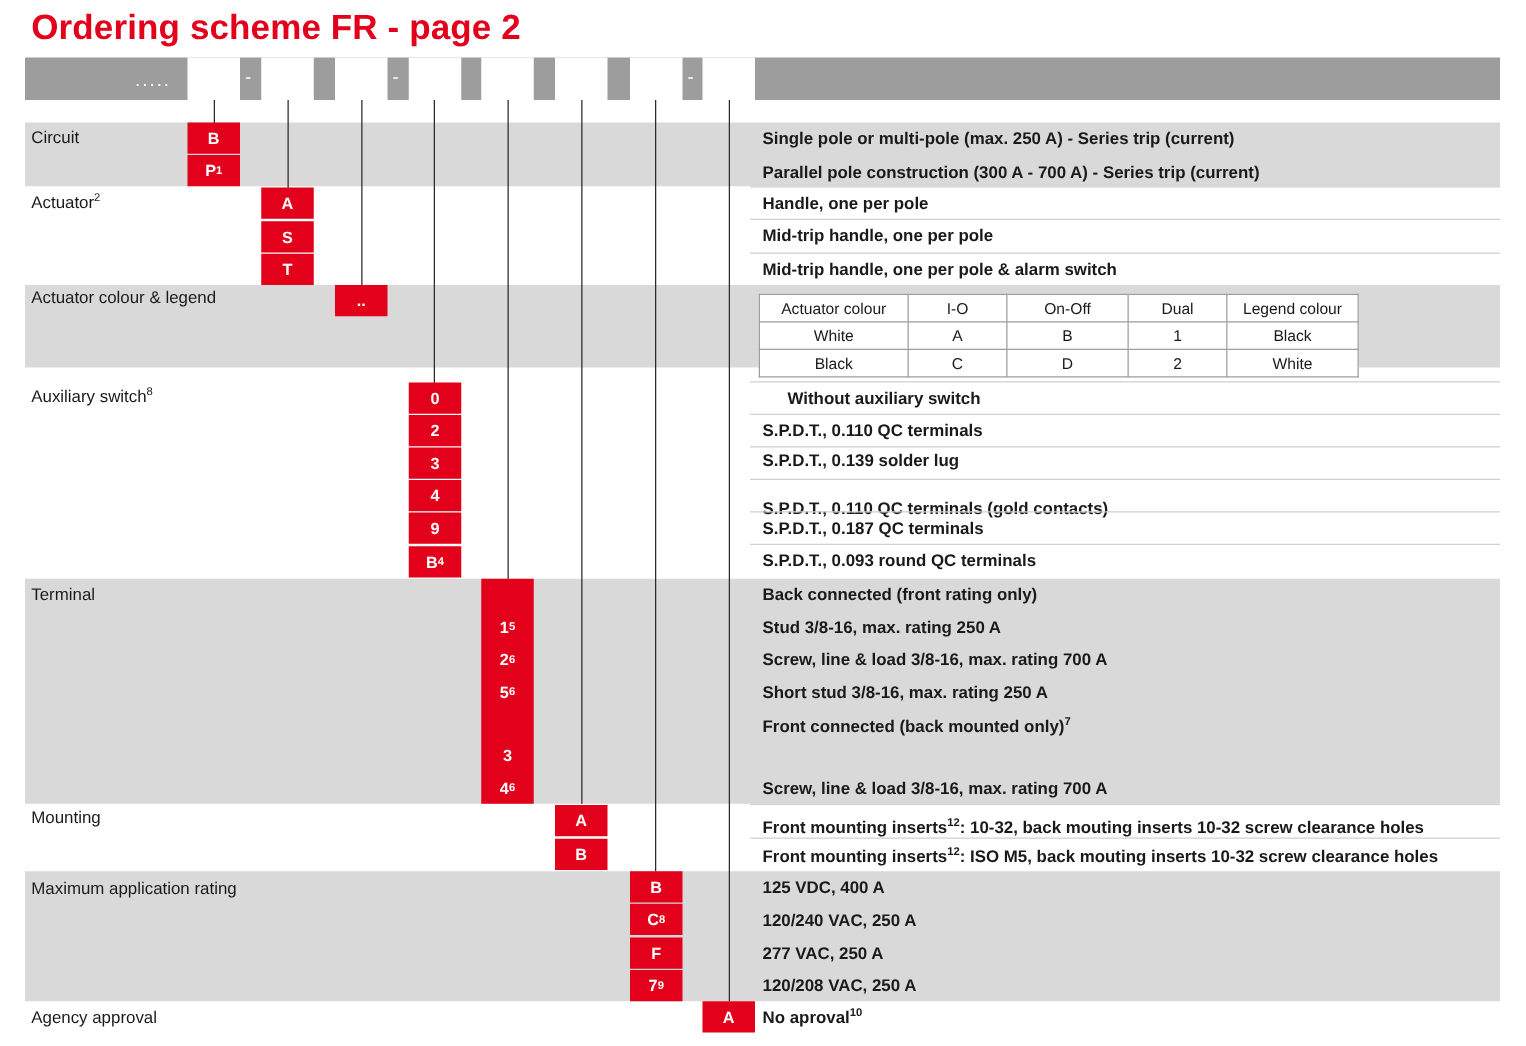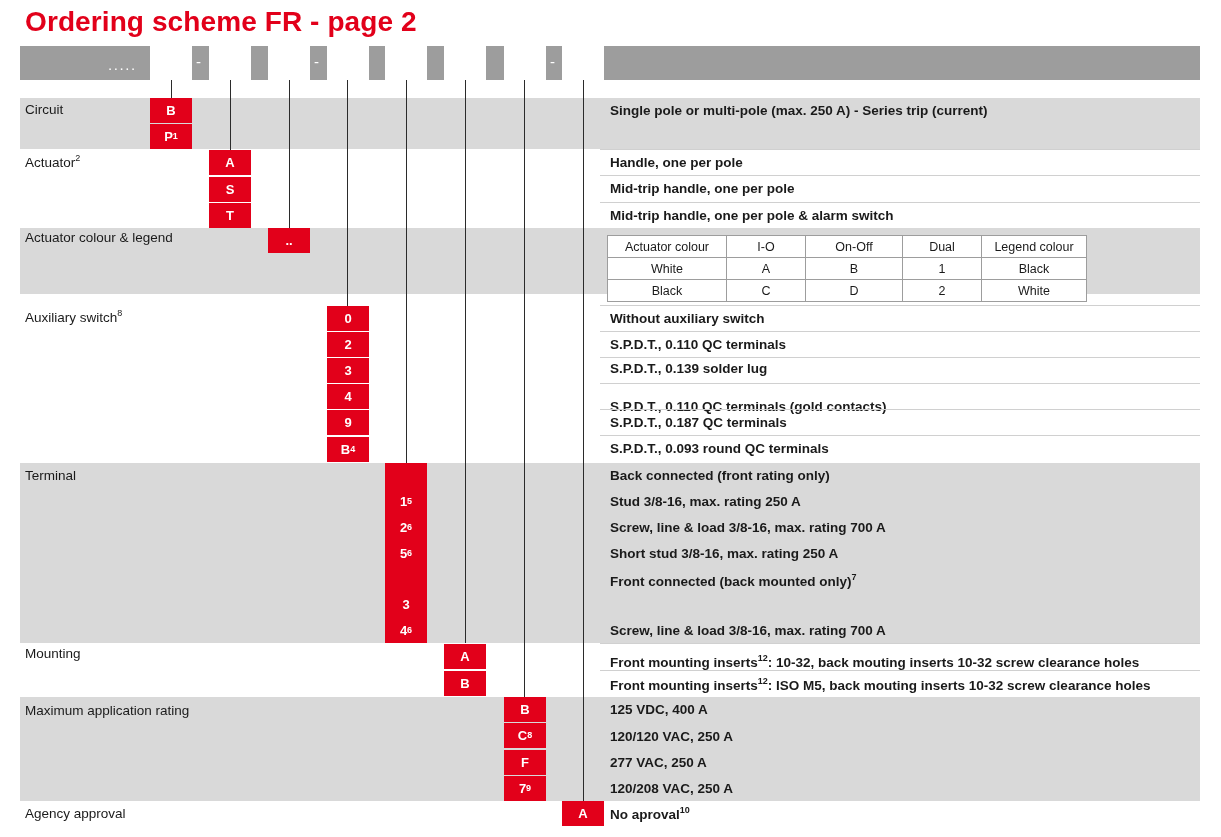--- a/index.html
+++ b/index.html
@@ -106,20 +106,21 @@
   <div class="vline" style="left:347px;top:80px;height:228px;"></div>
   <div class="vline" style="left:406px;top:80px;height:385px;"></div>
   <div class="vline" style="left:465px;top:80px;height:563px;"></div>
   <div class="vline" style="left:524px;top:80px;height:617px;"></div>
   <div class="vline" style="left:583px;top:80px;height:721px;"></div>
 
   <div class="seclabel" style="top:102px;">Circuit</div>
   <div class="chip" style="left:150px;top:98px;width:42px;height:25px;">B</div>
   <div class="chip" style="left:150px;top:124px;width:42px;height:25px;">P<sup>1</sup></div>
   <div class="desc" style="top:103px;">Single pole or multi-pole (max. 250 A) - Series trip (current)</div>
+  <div class="desc" style="top:130px;">Parallel pole construction (300 A - 700 A) - Series trip (current)</div>
 
   <div class="seclabel" style="top:153px;">Actuator<sup>2</sup></div>
   <div class="chip" style="left:209px;top:150px;width:42px;height:25px;">A</div>
   <div class="chip" style="left:209px;top:177px;width:42px;height:25px;">S</div>
   <div class="chip" style="left:209px;top:203px;width:42px;height:25px;">T</div>
   <div class="desc" style="top:155px;">Handle, one per pole</div>
   <div class="desc" style="top:181px;">Mid-trip handle, one per pole</div>
   <div class="desc" style="top:208px;">Mid-trip handle, one per pole &amp; alarm switch</div>
   <div class="sep" style="top:149px;"></div>
   <div class="sep" style="top:175px;"></div>
@@ -154,21 +155,21 @@
   </tbody>
     </table>
 
   <div class="seclabel" style="top:308px;">Auxiliary switch<sup>8</sup></div>
   <div class="chip" style="left:327px;top:306px;width:42px;height:25px;">0</div>
   <div class="chip" style="left:327px;top:332px;width:42px;height:25px;">2</div>
   <div class="chip" style="left:327px;top:358px;width:42px;height:25px;">3</div>
   <div class="chip" style="left:327px;top:384px;width:42px;height:25px;">4</div>
   <div class="chip" style="left:327px;top:410px;width:42px;height:25px;">9</div>
   <div class="chip" style="left:327px;top:437px;width:42px;height:25px;">B<sup>4</sup></div>
-  <div class="desc" style="top:311px;">Without auxiliary switch</div>
+  <div class="desc" style="top:311px;margin-left:20px;">Without auxiliary switch</div>
   <div class="desc" style="top:337px;">S.P.D.T., 0.110 QC terminals</div>
   <div class="desc" style="top:361px;">S.P.D.T., 0.139 solder lug</div>
   <div class="desc" style="top:399px;">S.P.D.T., 0.110 QC terminals (gold contacts)</div>
   <div class="desc" style="top:415px;">S.P.D.T., 0.187 QC terminals</div>
   <div class="desc" style="top:441px;">S.P.D.T., 0.093 round QC terminals</div>
   <div class="sep" style="top:305px;"></div>
   <div class="sep" style="top:331px;"></div>
   <div class="sep" style="top:357px;"></div>
   <div class="sep" style="top:383px;"></div>
   <div class="sep" style="top:409px;"></div>
@@ -198,21 +199,21 @@
   <div class="desc" style="top:676px;">Front mounting inserts<sup>12</sup>: ISO M5, back mouting inserts 10-32 screw clearance holes</div>
   <div class="sep" style="top:643px;"></div>
   <div class="sep" style="top:670px;"></div>
 
   <div class="seclabel" style="top:703px;">Maximum application rating</div>
   <div class="chip" style="left:504px;top:697px;width:42px;height:25px;">B</div>
   <div class="chip" style="left:504px;top:723px;width:42px;height:25px;">C<sup>8</sup></div>
   <div class="chip" style="left:504px;top:750px;width:42px;height:25px;">F</div>
   <div class="chip" style="left:504px;top:776px;width:42px;height:25px;">7<sup>9</sup></div>
   <div class="desc" style="top:702px;">125 VDC, 400 A</div>
-  <div class="desc" style="top:729px;">120/120 VAC, 250 A</div>
+  <div class="desc" style="top:729px;">120/240 VAC, 250 A</div>
   <div class="desc" style="top:755px;">277 VAC, 250 A</div>
   <div class="desc" style="top:781px;">120/208 VAC, 250 A</div>
 
   <div class="seclabel" style="top:806px;">Agency approval</div>
   <div class="chip" style="left:562px;top:801px;width:42px;height:25px;">A</div>
   <div class="desc" style="top:805px;">No aproval<sup>10</sup></div>
 
 </div>
 
 </body></html>

